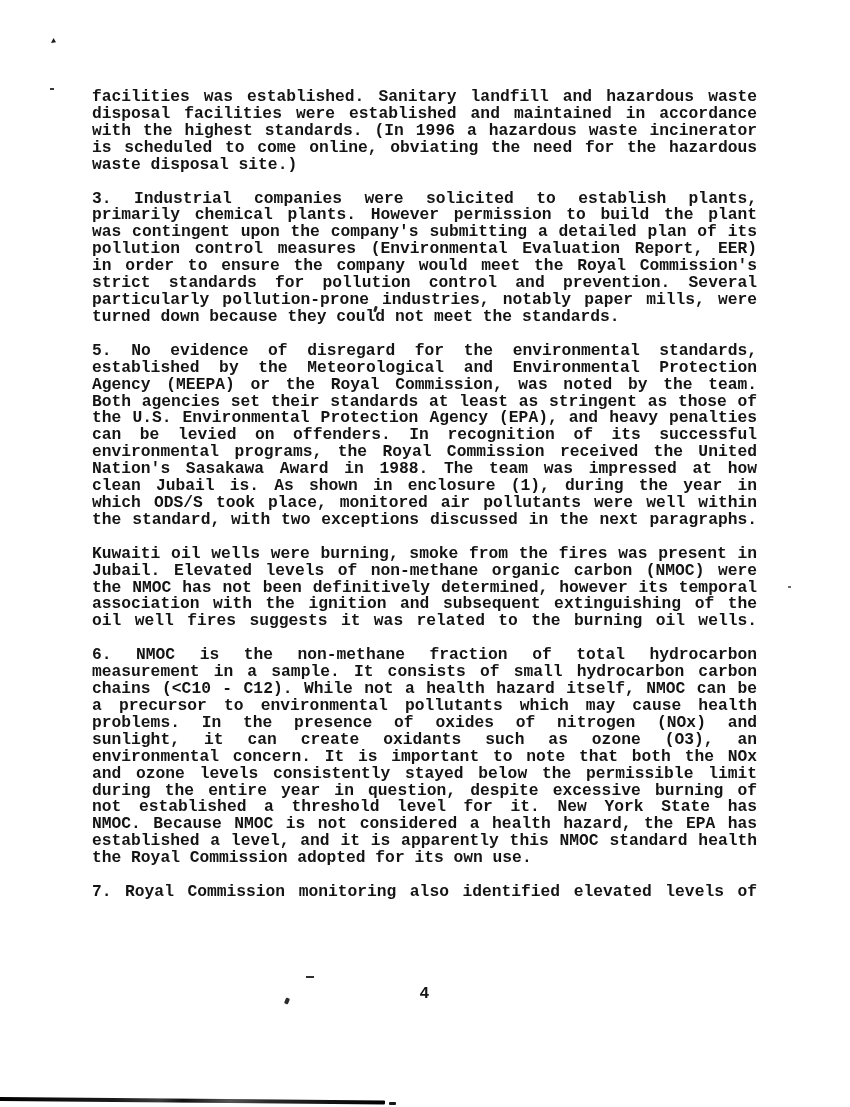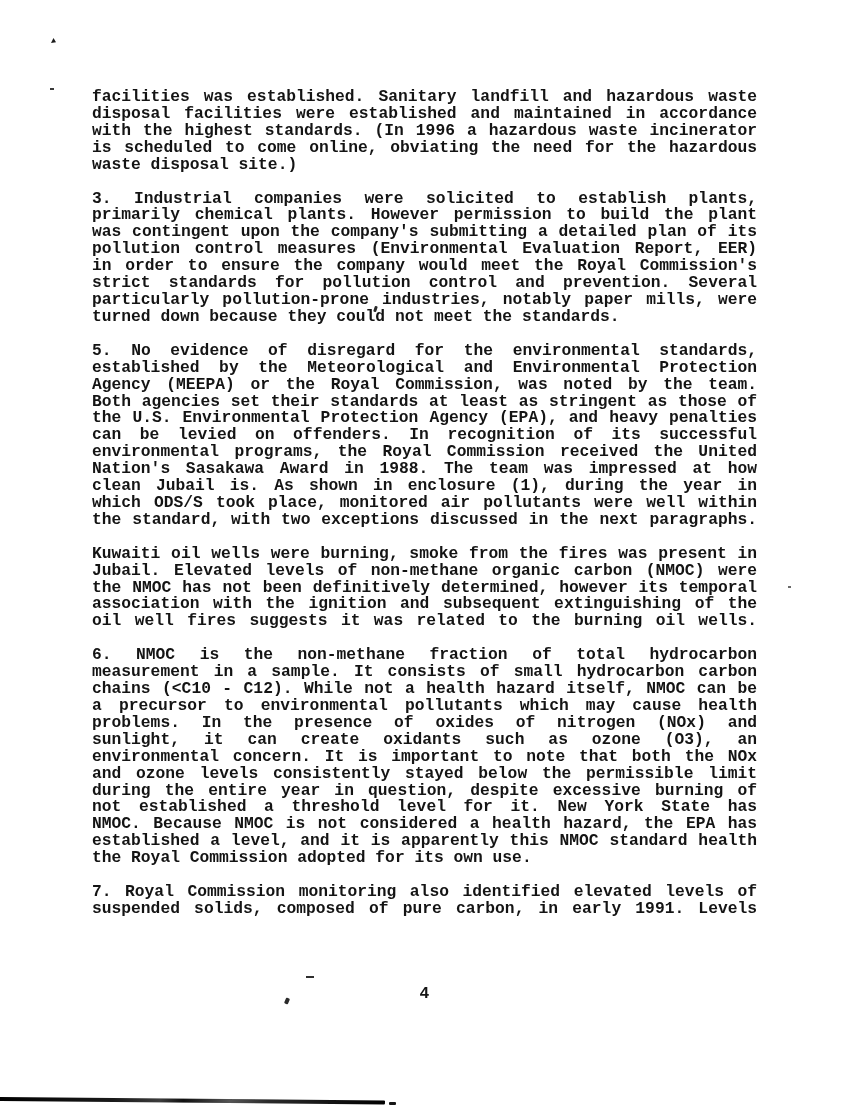--- a/index.html
+++ b/index.html
@@ -145,21 +145,20 @@
         <div class="line">environmental concern.  It is important to note that both the NOx</div>
         <div class="line">and ozone levels consistently stayed below the permissible limit</div>
         <div class="line">during the entire year in question, despite excessive burning of</div>
         <div class="line">not established a threshold level for it.  New York State has</div>
         <div class="line">NMOC.  Because NMOC is not considered a health hazard, the EPA has</div>
         <div class="line">established a level, and it is apparently this NMOC standard health</div>
         <div class="line line-last-left">the Royal Commission adopted for its own use.</div>
       </div>
       <div class="paragraph">
         <div class="line">7.  Royal Commission monitoring also identified elevated levels of</div>
-        <div class="line">suspended solids, composed of pure carbon, in early 1991.  Levels</div>
       </div>
     </main>
 
   <div class="artifact dash-a"></div>
   <div class="artifact comma-a"></div>
 
   <div class="page-number">4</div>
 
   <div class="artifact bottom-line"></div>
   <div class="artifact bottom-dot"></div>

